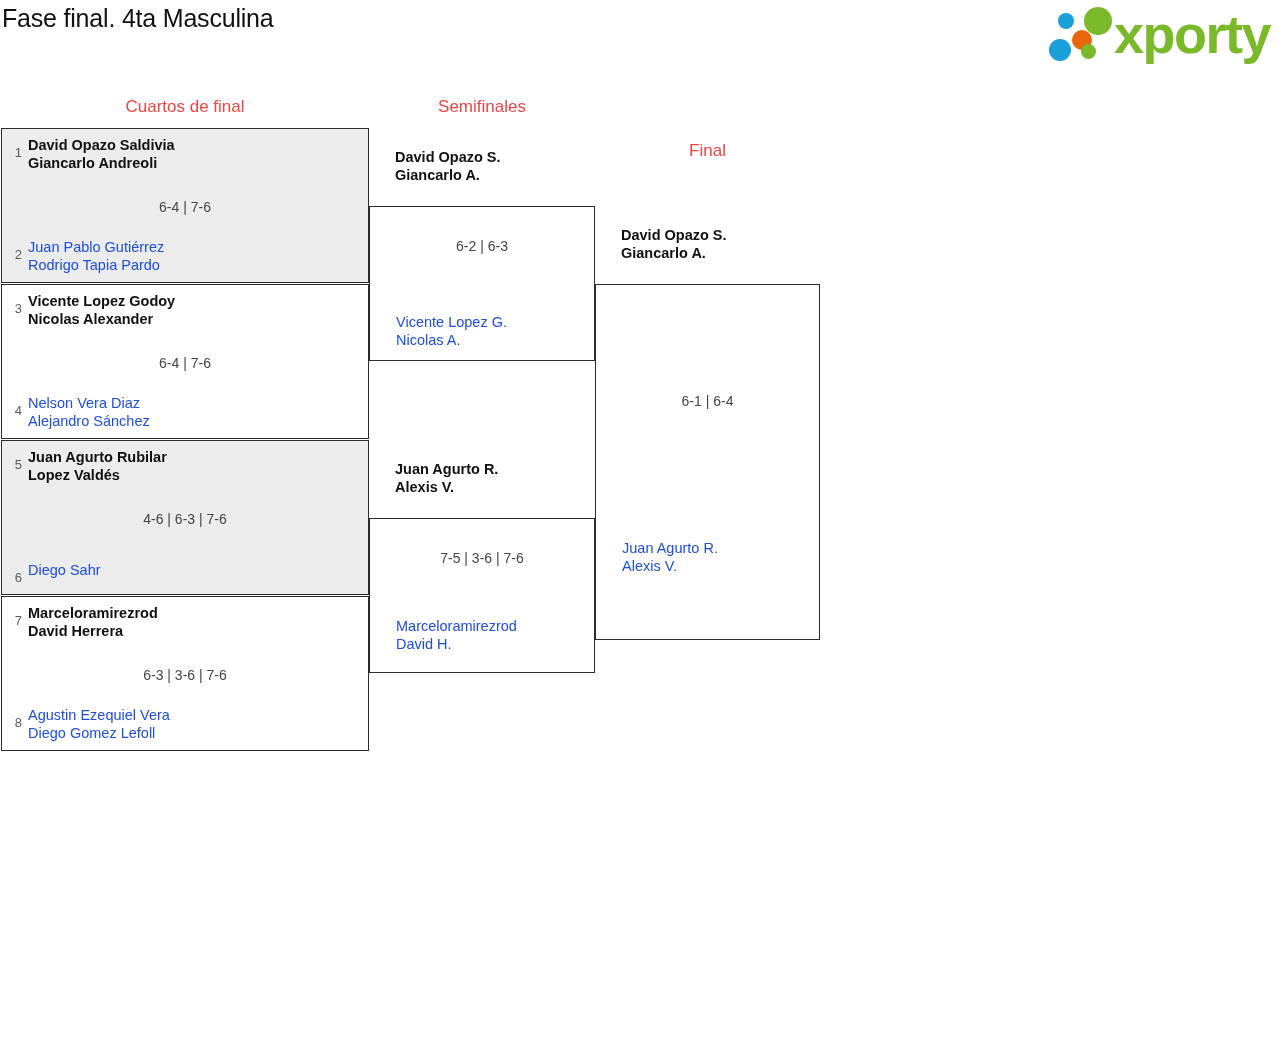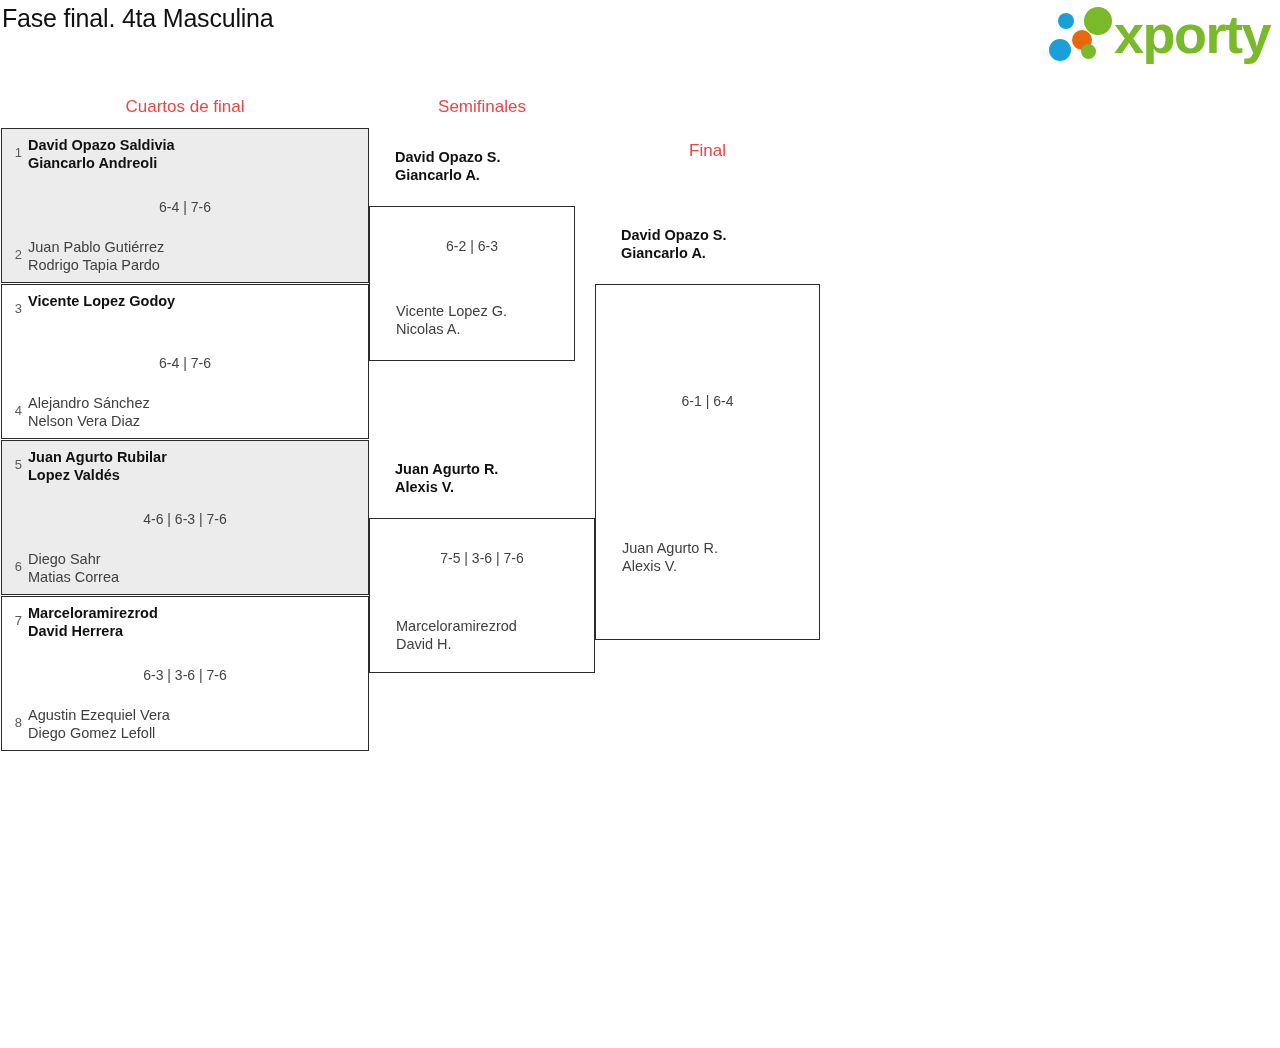--- a/index.html
+++ b/index.html
@@ -119,21 +119,21 @@
     padding-top: 9px;
   }
   .names {
     flex: 1 1 auto;
     font-size: 14.5px;
     line-height: 18px;
     padding-top: 1px;
   }
   .names .nm { display: block; white-space: nowrap; }
   .winner .names { color: #111111; font-weight: 700; }
-  .loser  .names { color: #404040; font-weight: 400; }
+  .loser  .names { color: #1d4ed8; font-weight: 400; }
 
   .score {
     position: absolute;
     left: 0;
     width: 100%;
     text-align: center;
     font-size: 14px;
     line-height: 18px;
     color: #444444;
     white-space: nowrap;
@@ -190,46 +190,46 @@
         <span class="nm">Rodrigo Tapia Pardo</span>
       </span>
     </div>
   </div>
 
   <div class="match-box r0" style="left:1px; top:284px; width:368px; height:155px;">
     <div class="competitor winner slot-top">
       <span class="seed">3</span>
       <span class="names">
         <span class="nm">Vicente Lopez Godoy</span>
+        <span class="nm">Nicolas Alexander</span>
       </span>
     </div>
     <div class="score" style="top:69px;">6-4 | 7-6</div>
     <div class="competitor loser slot-bottom">
       <span class="seed">4</span>
       <span class="names">
+        <span class="nm">Nelson Vera Diaz</span>
         <span class="nm">Alejandro Sánchez</span>
-        <span class="nm">Nelson Vera Diaz</span>
       </span>
     </div>
   </div>
 
   <div class="match-box shaded r0" style="left:1px; top:440px; width:368px; height:155px;">
     <div class="competitor winner slot-top">
       <span class="seed">5</span>
       <span class="names">
         <span class="nm">Juan Agurto Rubilar</span>
         <span class="nm">Lopez Valdés</span>
       </span>
     </div>
     <div class="score" style="top:69px;">4-6 | 6-3 | 7-6</div>
     <div class="competitor loser slot-bottom">
       <span class="seed">6</span>
       <span class="names">
         <span class="nm">Diego Sahr</span>
-        <span class="nm">Matias Correa</span>
       </span>
     </div>
   </div>
 
   <div class="match-box r0" style="left:1px; top:596px; width:368px; height:155px;">
     <div class="competitor winner slot-top">
       <span class="seed">7</span>
       <span class="names">
         <span class="nm">Marceloramirezrod</span>
         <span class="nm">David Herrera</span>
@@ -238,23 +238,23 @@
     <div class="score" style="top:69px;">6-3 | 3-6 | 7-6</div>
     <div class="competitor loser slot-bottom">
       <span class="seed">8</span>
       <span class="names">
         <span class="nm">Agustin Ezequiel Vera</span>
         <span class="nm">Diego Gomez Lefoll</span>
       </span>
     </div>
   </div>
 
-  <div class="match-box r1" style="left:369px; top:206px; width:206px; height:155px;">
+  <div class="match-box r1" style="left:369px; top:206px; width:226px; height:155px;">
     <div class="score" style="top:30px;">6-2 | 6-3</div>
-    <div class="competitor loser" style="top:94px;">
+    <div class="competitor loser" style="top:105px;">
       <span class="seed"></span>
       <span class="names">
         <span class="nm">Vicente Lopez G.</span>
         <span class="nm">Nicolas A.</span>
       </span>
     </div>
   </div>
 
   <div class="competitor winner" style="left:369px; top:147px; width:226px;">
     <span class="seed"></span>

